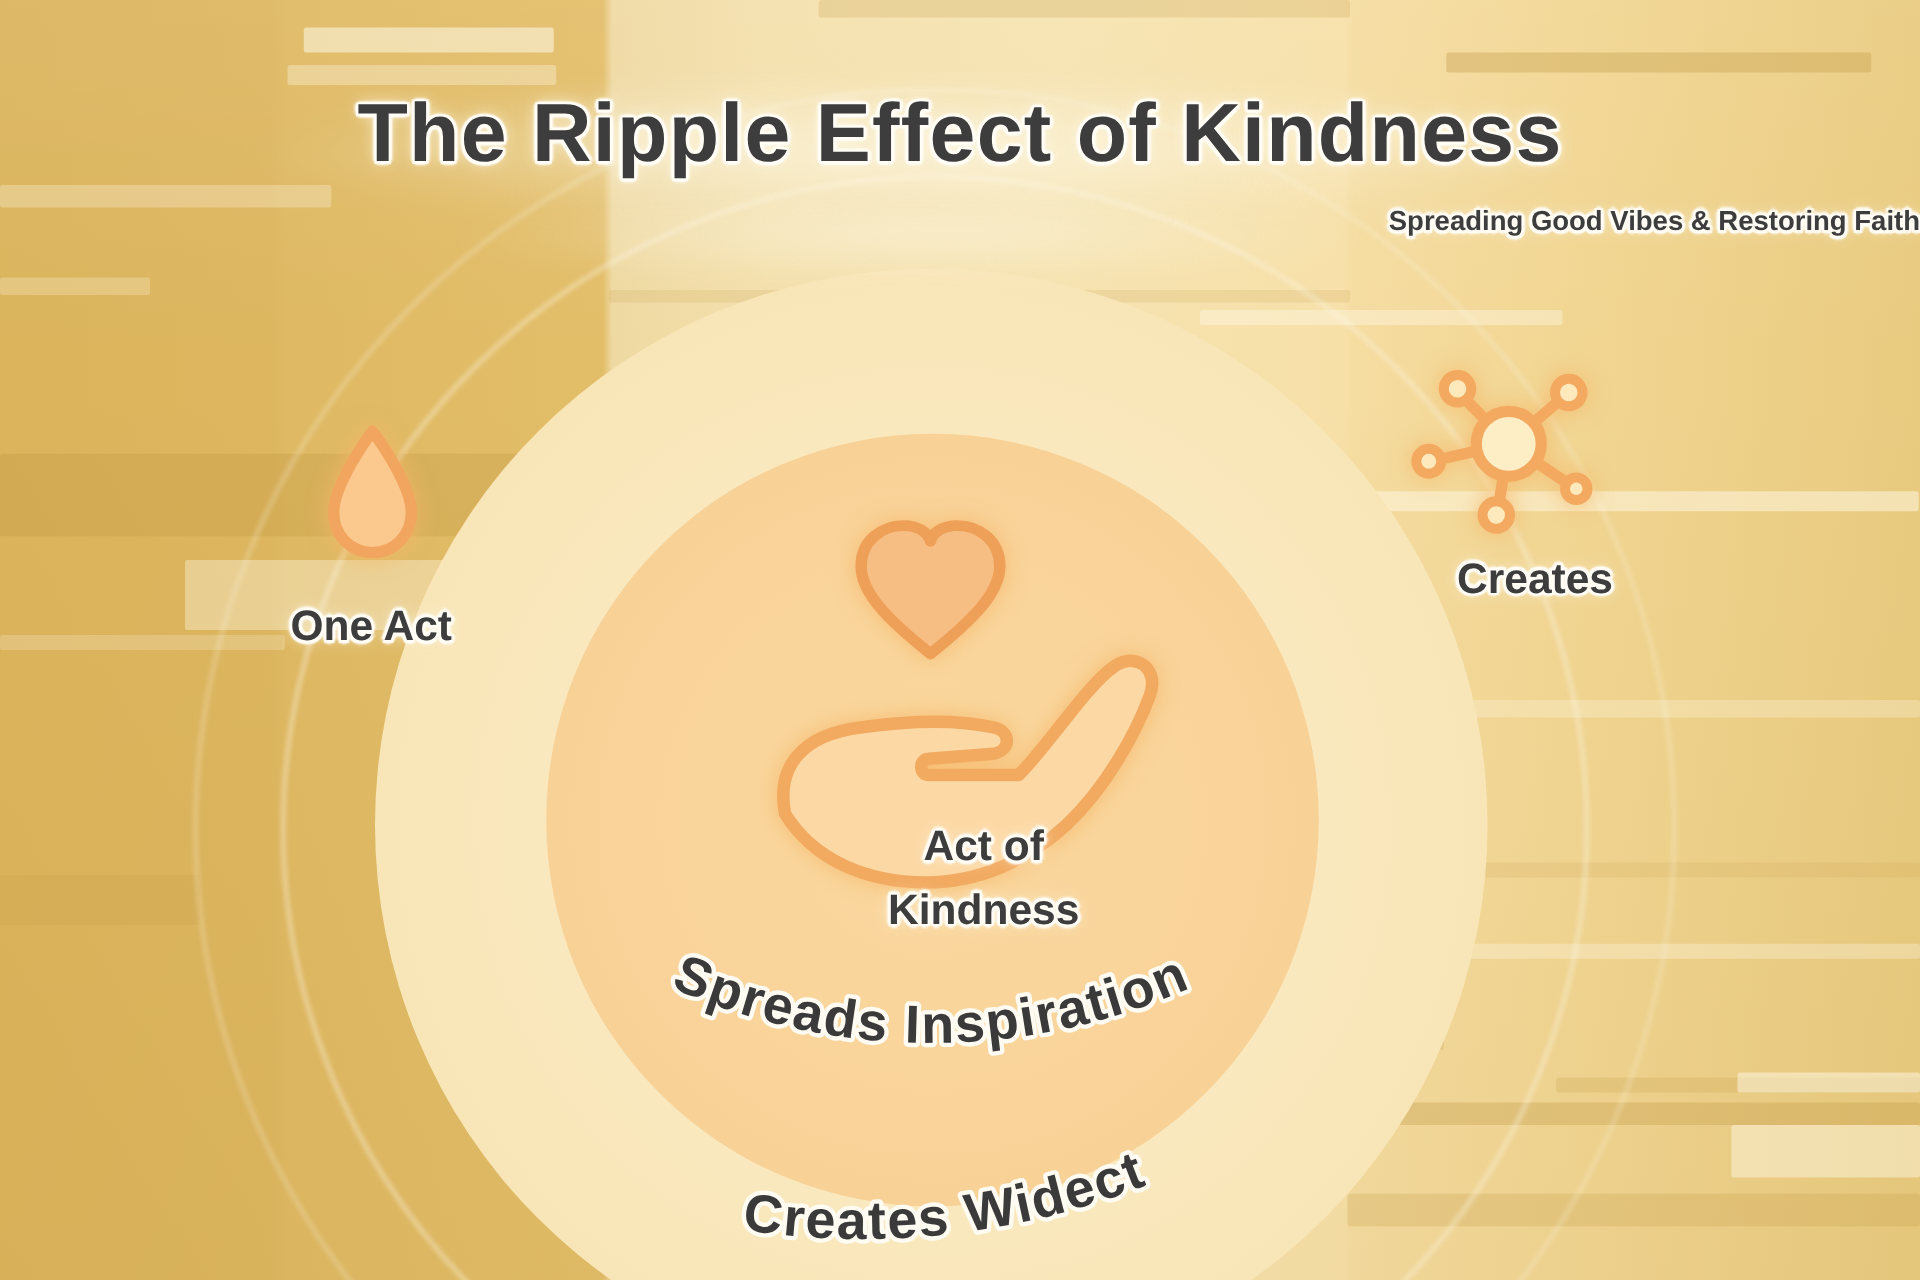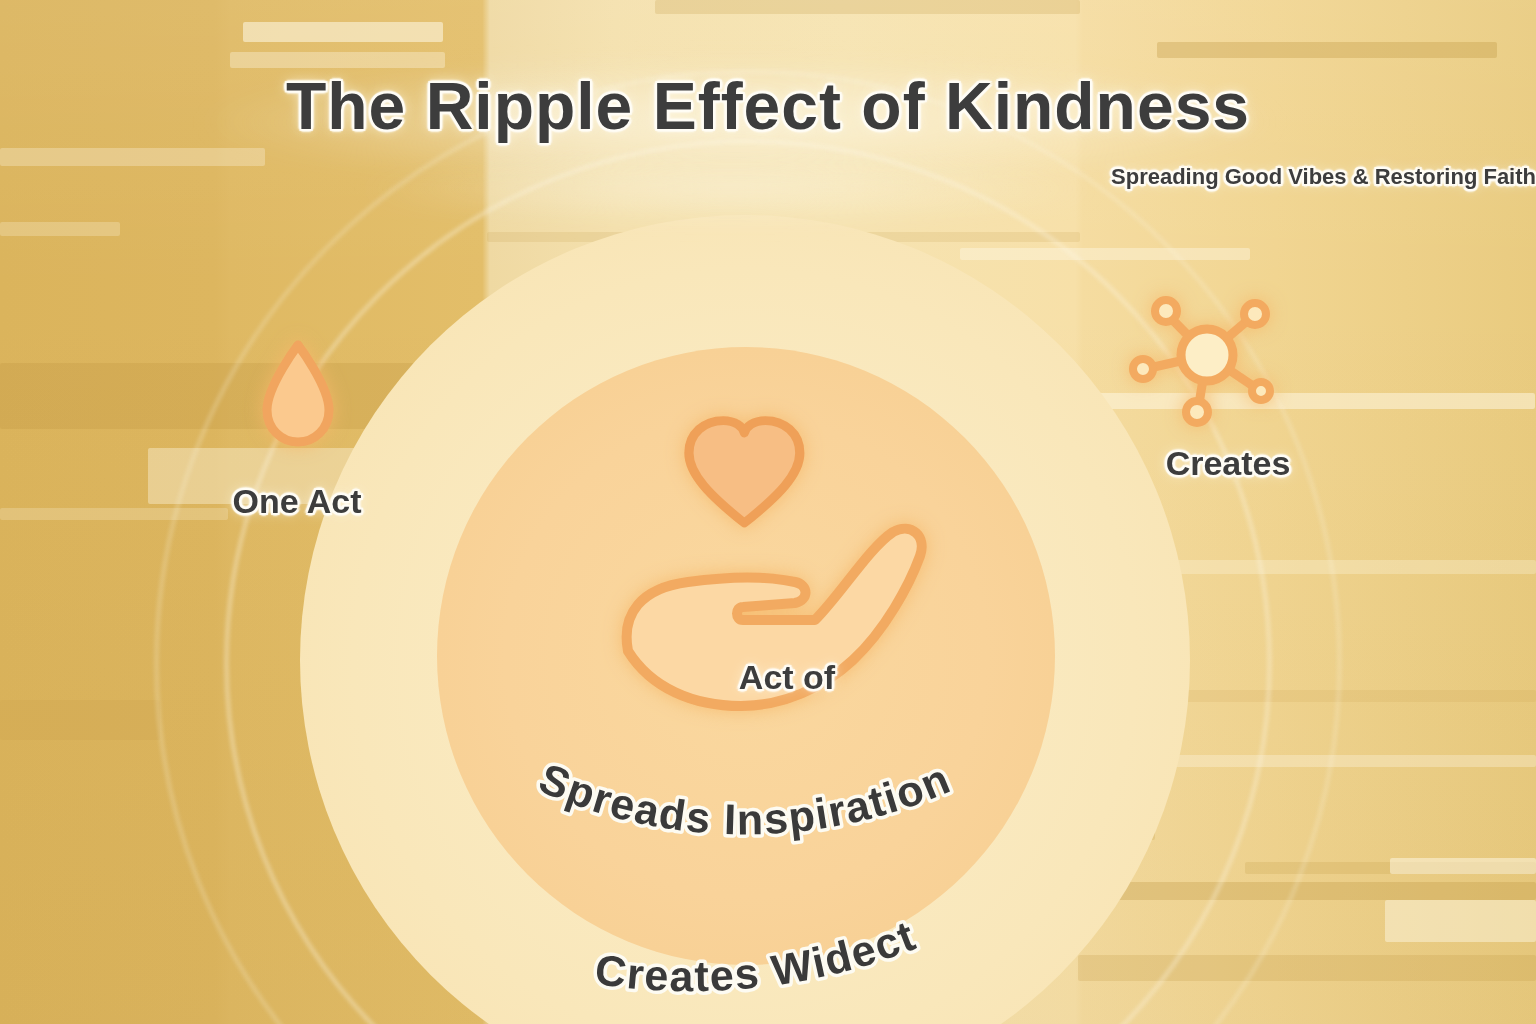--- a/index.html
+++ b/index.html
@@ -132,20 +132,21 @@
              C 182 201 182 214 190 214
              L 262 214
              C 288 188 316 142 340 126
              C 358 116 374 130 367 150
              C 356 180 332 224 300 254
              C 270 282 230 300 188 300
              C 140 300 98 282 75 245 Z" fill="#fcd8a4" stroke="#f2aa61" stroke-width="10" stroke-linejoin="round"></path>
   </svg>
   <div class="label node-label" style="left:617px;top:652px;width:340px;">
     <div>Act of</div>
+    <div>Kindness</div>
   </div>
 
   <svg class="abs" style="left:0;top:0;pointer-events:none;" width="1536" height="1024" viewBox="0 0 1536 1024">
     <defs>
       <path id="arc-inspiration" d="M 512 778 A 510 510 0 0 0 978 778" fill="none"></path>
       <path id="arc-widect" d="M 558 977 A 620 620 0 0 0 952 933" fill="none"></path>
     </defs>
     <text text-anchor="middle">
       <textPath href="#arc-inspiration" startOffset="50%">Spreads Inspiration</textPath>
     </text>

